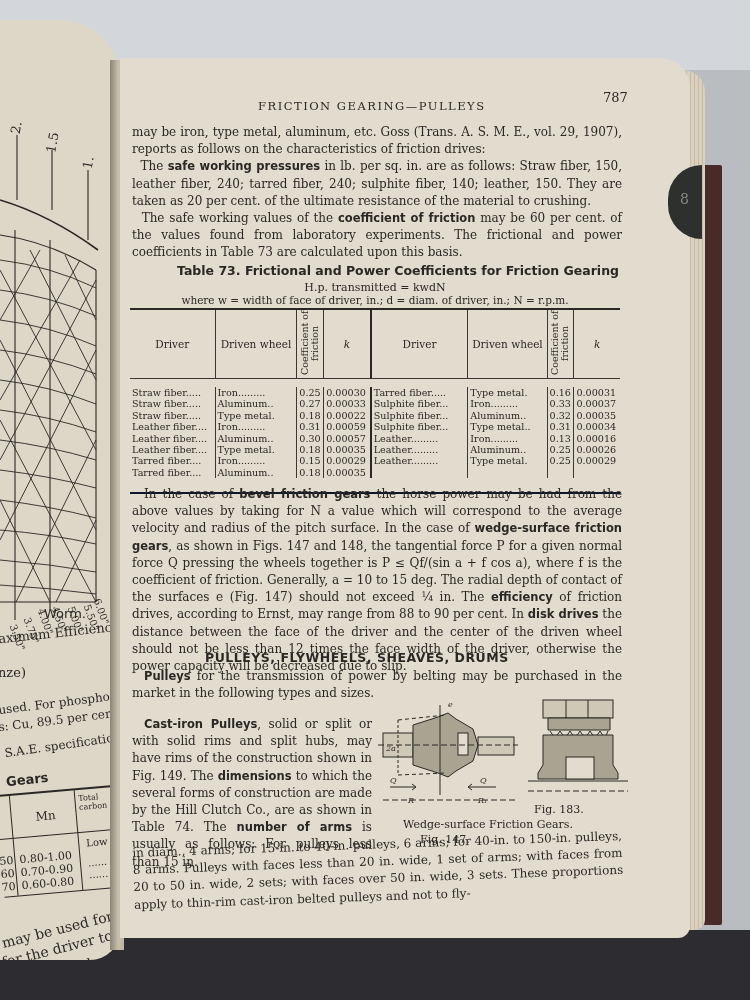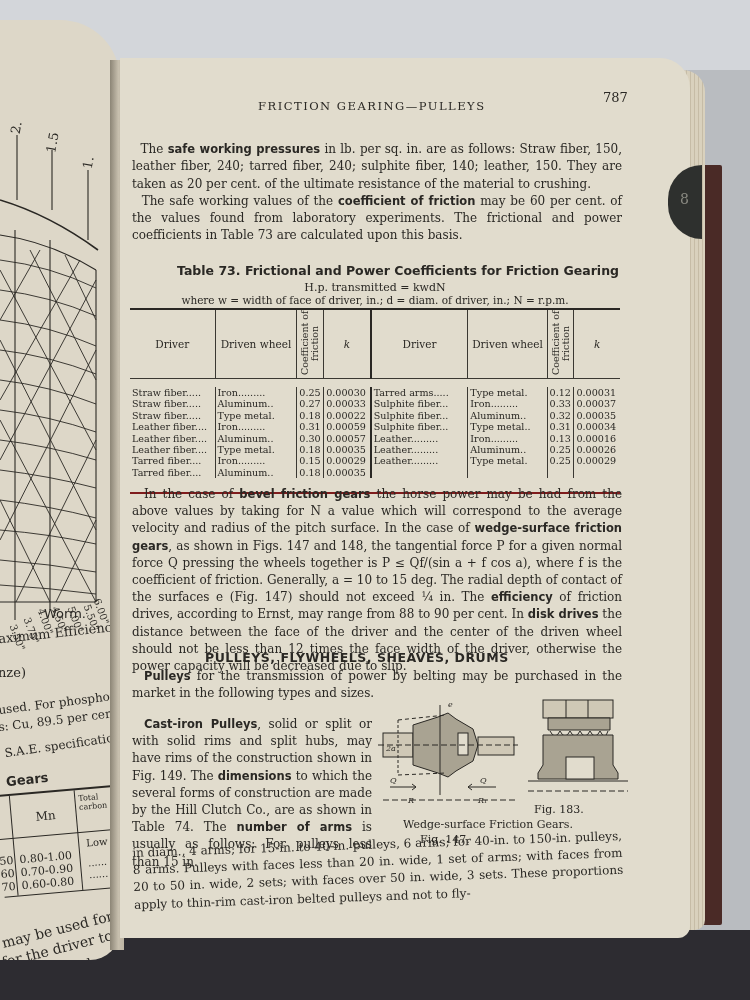--- a/index.html
+++ b/index.html
@@ -20,21 +20,21 @@
   .para b{font-family:"DejaVu Sans",sans-serif;font-weight:bold;font-size:11.5px;}
   .tbl-title{position:absolute;left:130px;top:263px;font-size:12.5px;font-weight:bold;font-family:"DejaVu Sans",sans-serif;margin-left:47px;}
   .tbl-sub{position:absolute;font-size:10.5px;text-align:center;}
   table.t73{position:absolute;left:130px;top:308px;width:490px;border-collapse:collapse;font-size:9.6px;line-height:11.4px;}
   table.t73 th{font-weight:normal;border-left:1px solid #3a3832;height:66px;padding:0 2px;font-size:10.5px;line-height:12px;border-bottom:1px solid #3a3832;}
   table.t73 th:first-child{border-left:none;}
   table.t73 th.mid{border-left:2px solid #2a2824;}
   table.t73 td{border-left:1px solid #3a3832;padding:0 2px;white-space:nowrap;}
   table.t73 td:first-child{border-left:none;margin-left:33px;}
   table.t73 td.mid{border-left:2px solid #2a2824;}
-  table.t73{border-top:2px solid #2a2824;border-bottom:2px solid #7f1d1d;}
+  table.t73{border-top:2px solid #2a2824;border-bottom:2px solid #0f172a;}
   .vert{writing-mode:vertical-rl;transform:rotate(180deg);font-size:9.5px;line-height:10px;}
   .sec-heading{position:absolute;left:205px;top:650px;font-family:"DejaVu Sans",sans-serif;font-weight:bold;font-size:12.5px;letter-spacing:0.5px;}
   .fig{position:absolute;left:378px;top:695px;width:255px;height:110px;}
   .fig-cap{position:absolute;font-size:11px;}
   .left-text{position:absolute;font-size:12px;color:#2a2824;white-space:nowrap;}
 </style>
 </head>
 <body>
 
 <div class="bg-top"></div>
@@ -123,21 +123,21 @@
 <div class="page-edges"></div>
 <div class="right-page"></div>
 <div class="thumb-tab">
     <span>8</span>
   </div>
 
 <div class="text running">FRICTION GEARING—PULLEYS</div>
 <div class="text pageno">787</div>
 
 <div class="text para" style="left:132px;top:124px;width:490px;">
-  <br>
+  <span>may be iron, type metal, aluminum, etc.  Goss (Trans. A. S. M. E., vol. 29, 1907), reports as follows on the characteristics of friction drives:</span><br>
   &nbsp;&nbsp;<span>The </span><b>safe working pressures</b><span> in lb. per sq. in. are as follows:  Straw fiber, 150, leather fiber, 240; tarred fiber, 240; sulphite fiber, 140; leather, 150. They are taken as 20 per cent. of the ultimate resistance of the material to crushing.</span><br>
   &nbsp;&nbsp;<span>The safe working values of the </span><b>coefficient of friction</b><span> may be 60 per cent. of the values found from laboratory experiments.  The frictional and power coefficients in Table 73 are calculated upon this basis.</span>
 </div>
 
 <div class="text tbl-title">Table 73.  Frictional and Power Coefficients for Friction Gearing</div>
 <div class="text tbl-sub" style="left:130px;top:281px;width:490px;font-size:11px;">H.p. transmitted = kwdN</div>
 <div class="text tbl-sub" style="left:130px;top:294px;width:490px;">where w = width of face of driver, in.; d = diam. of driver, in.; N = r.p.m.</div>
 
 <table class="t73 text">
   <thead>
@@ -154,23 +154,23 @@
   </thead>
   <tbody>
     <tr>
         <td colspan="8" style="height:8px;border-left:none"></td>
       </tr>
     <tr>
         <td>Straw fiber.....</td>
         <td>Iron.........</td>
         <td>0.25</td>
         <td>0.00030</td>
-        <td class="mid">Tarred arms.....</td>
+        <td class="mid">Tarred fiber.....</td>
         <td>Type metal.</td>
-        <td>0.12</td>
+        <td>0.16</td>
         <td>0.00031</td>
       </tr>
     <tr>
         <td>Straw fiber.....</td>
         <td>Aluminum..</td>
         <td>0.27</td>
         <td>0.00033</td>
         <td class="mid">Sulphite fiber...</td>
         <td>Iron.........</td>
         <td>0.33</td>

